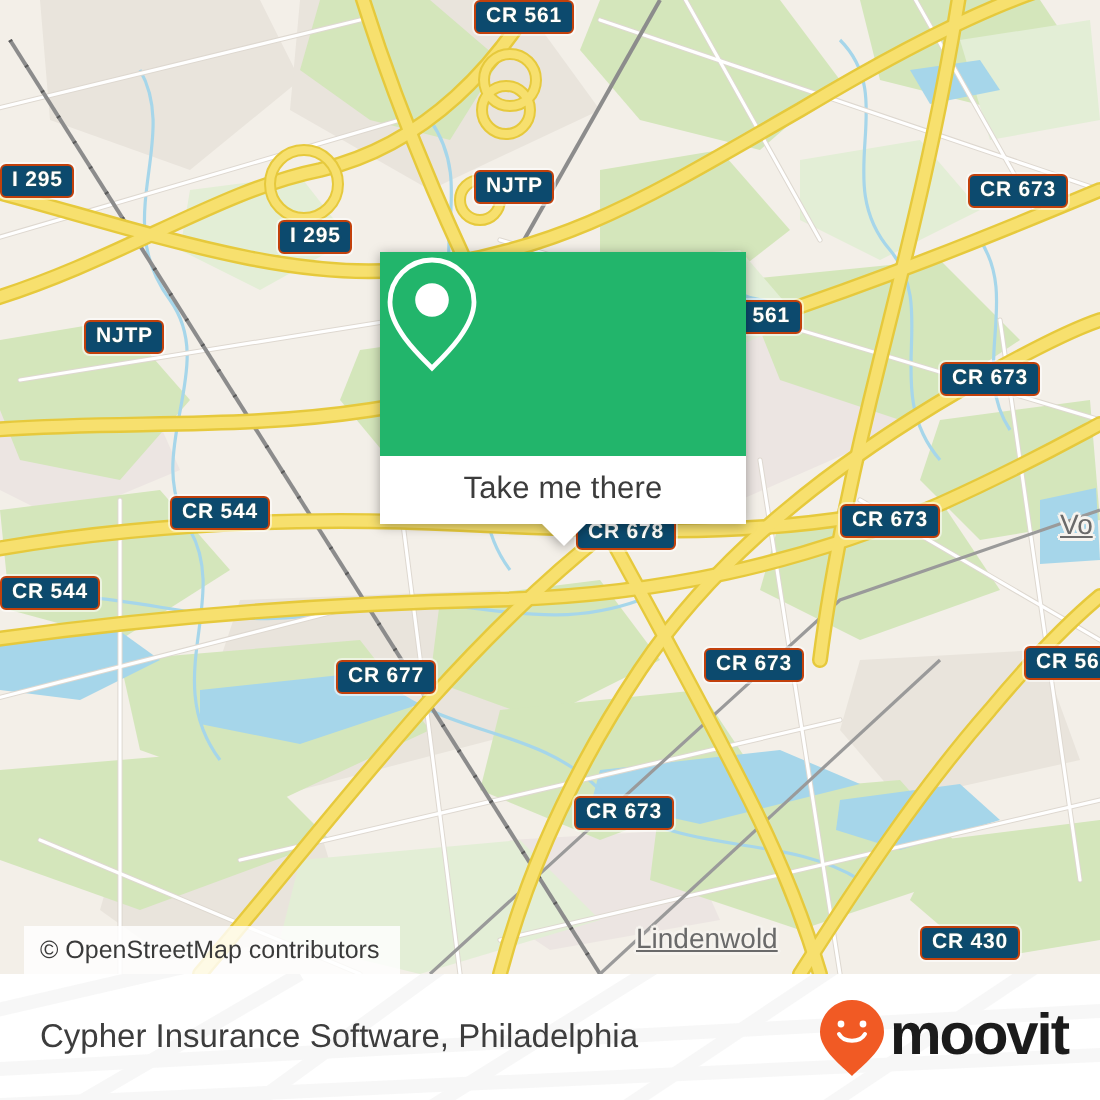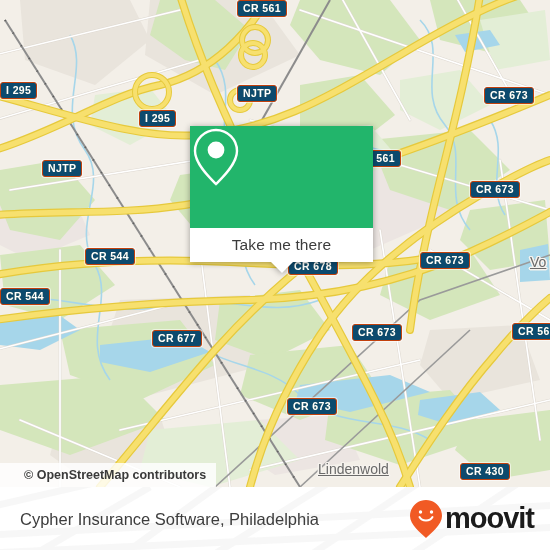--- a/index.html
+++ b/index.html
@@ -40,28 +40,27 @@
     font-size:14px;
     white-space:nowrap;
     text-shadow:
       -1.5px 0 #f6f3ee, 1.5px 0 #f6f3ee, 0 -1.5px #f6f3ee, 0 1.5px #f6f3ee,
       -1px -1px #f6f3ee, 1px -1px #f6f3ee, -1px 1px #f6f3ee, 1px 1px #f6f3ee;
     text-decoration: underline;
   }
 
   
   #attribution{
-    position:absolute;left:0;bottom:0;
+    position:absolute;left:12px;bottom:0;
     background:rgba(255,255,255,.82);
     color:#3a3a3a;
     font-size:12.5px;
-    padding:4px 10px 4px 24px;
+    padding:4px 10px 4px 8px;
     line-height:16px;
     white-space:nowrap;
-    font-weight:bold;
   }
 
   
   #popup{
     position:absolute;left:190px;top:126px;width:183px;
     filter:drop-shadow(0 1px 3px rgba(0,0,0,.35));
   }
   #popup-header{
     height:102px;background:#22b56b;
     display:flex;align-items:center;justify-content:center;
@@ -272,21 +271,21 @@
         <div class="shield" style="left: 484px; top: 87px;">CR 673</div>
         <div class="shield" style="left: 42px; top: 160px;">NJTP</div>
         <div class="shield" style="left: 351px; top: 150px;">CR 561</div>
         <div class="shield" style="left: 470px; top: 181px;">CR 673</div>
         <div class="shield" style="left: 85px; top: 248px;">CR 544</div>
         <div class="shield" style="left: 420px; top: 252px;">CR 673</div>
         <div class="shield" style="left: 288px; top: 258px;">CR 678</div>
         <div class="shield" style="left: 0px; top: 288px;">CR 544</div>
         <div class="shield" style="left: 352px; top: 324px;">CR 673</div>
         <div class="shield" style="left: 512px; top: 323px;">CR 561</div>
-        <div class="shield" style="left: 152px; top: 330px;">CR 677</div>
+        <div class="shield" style="left: 168px; top: 330px;">CR 677</div>
         <div class="shield" style="left: 287px; top: 398px;">CR 673</div>
         <div class="shield" style="left: 460px; top: 463px;">CR 430</div>
       </div>
 
     <div id="place-layer">
         <div class="placelabel" style="left: 318px; top: 461px; text-align: right;">Lindenwold</div>
         <div class="placelabel" style="left: 530px; top: 254px;">Vo</div>
       </div>
 
     <div id="attribution">© OpenStreetMap contributors</div>

